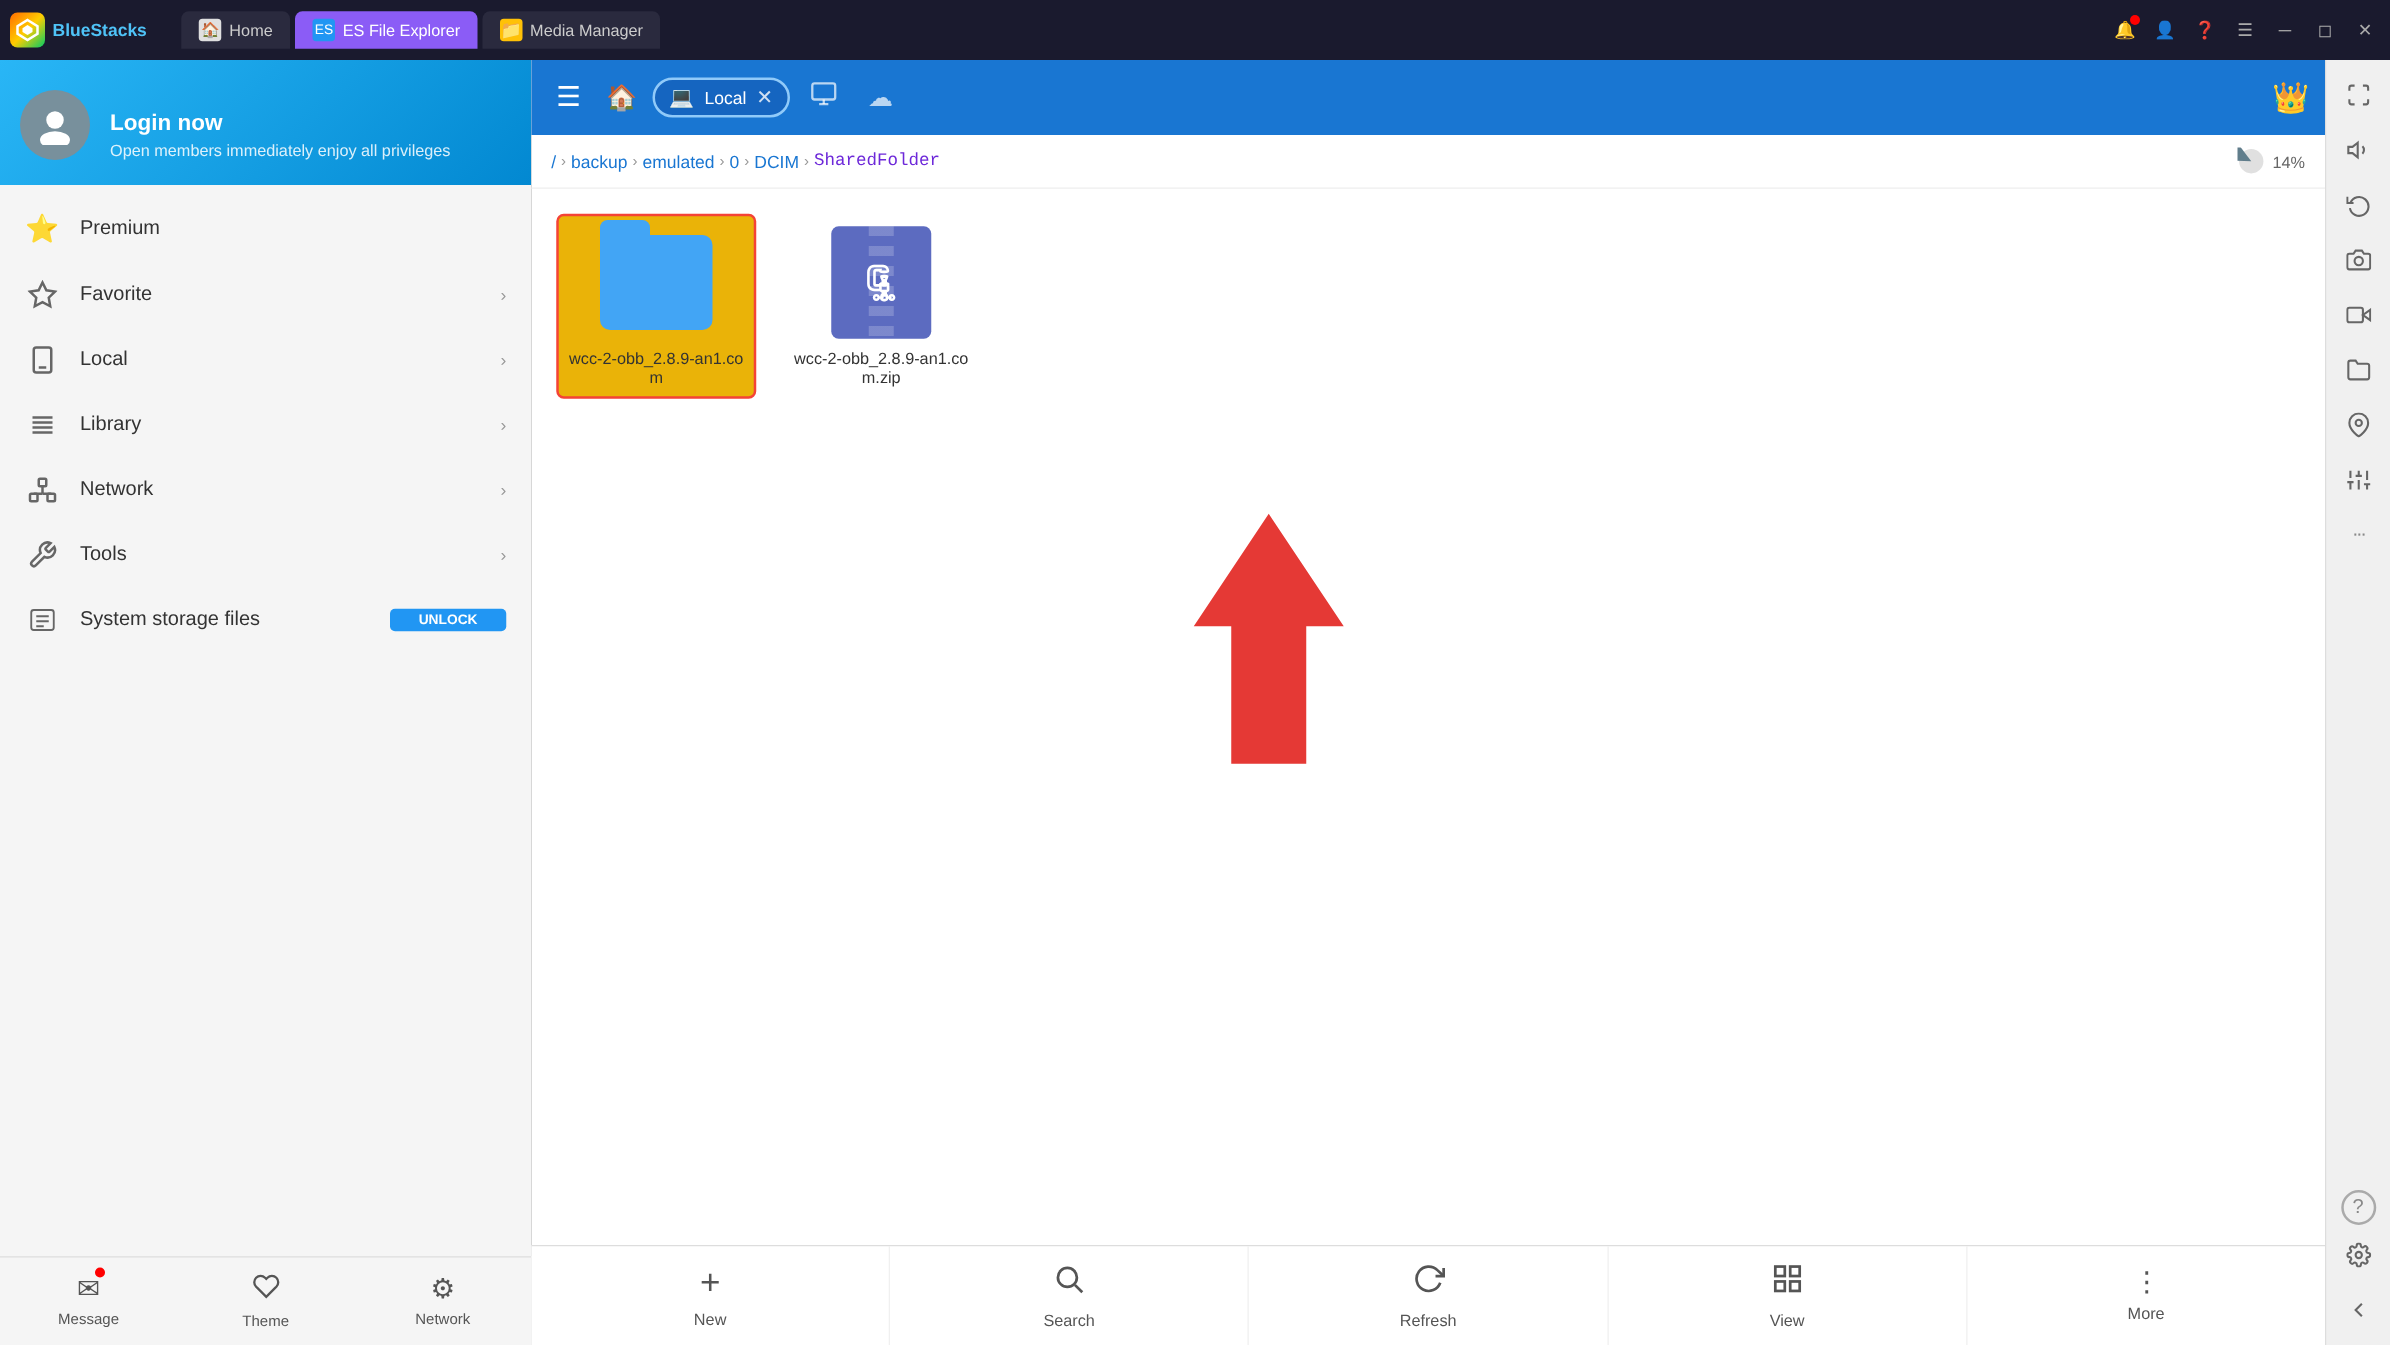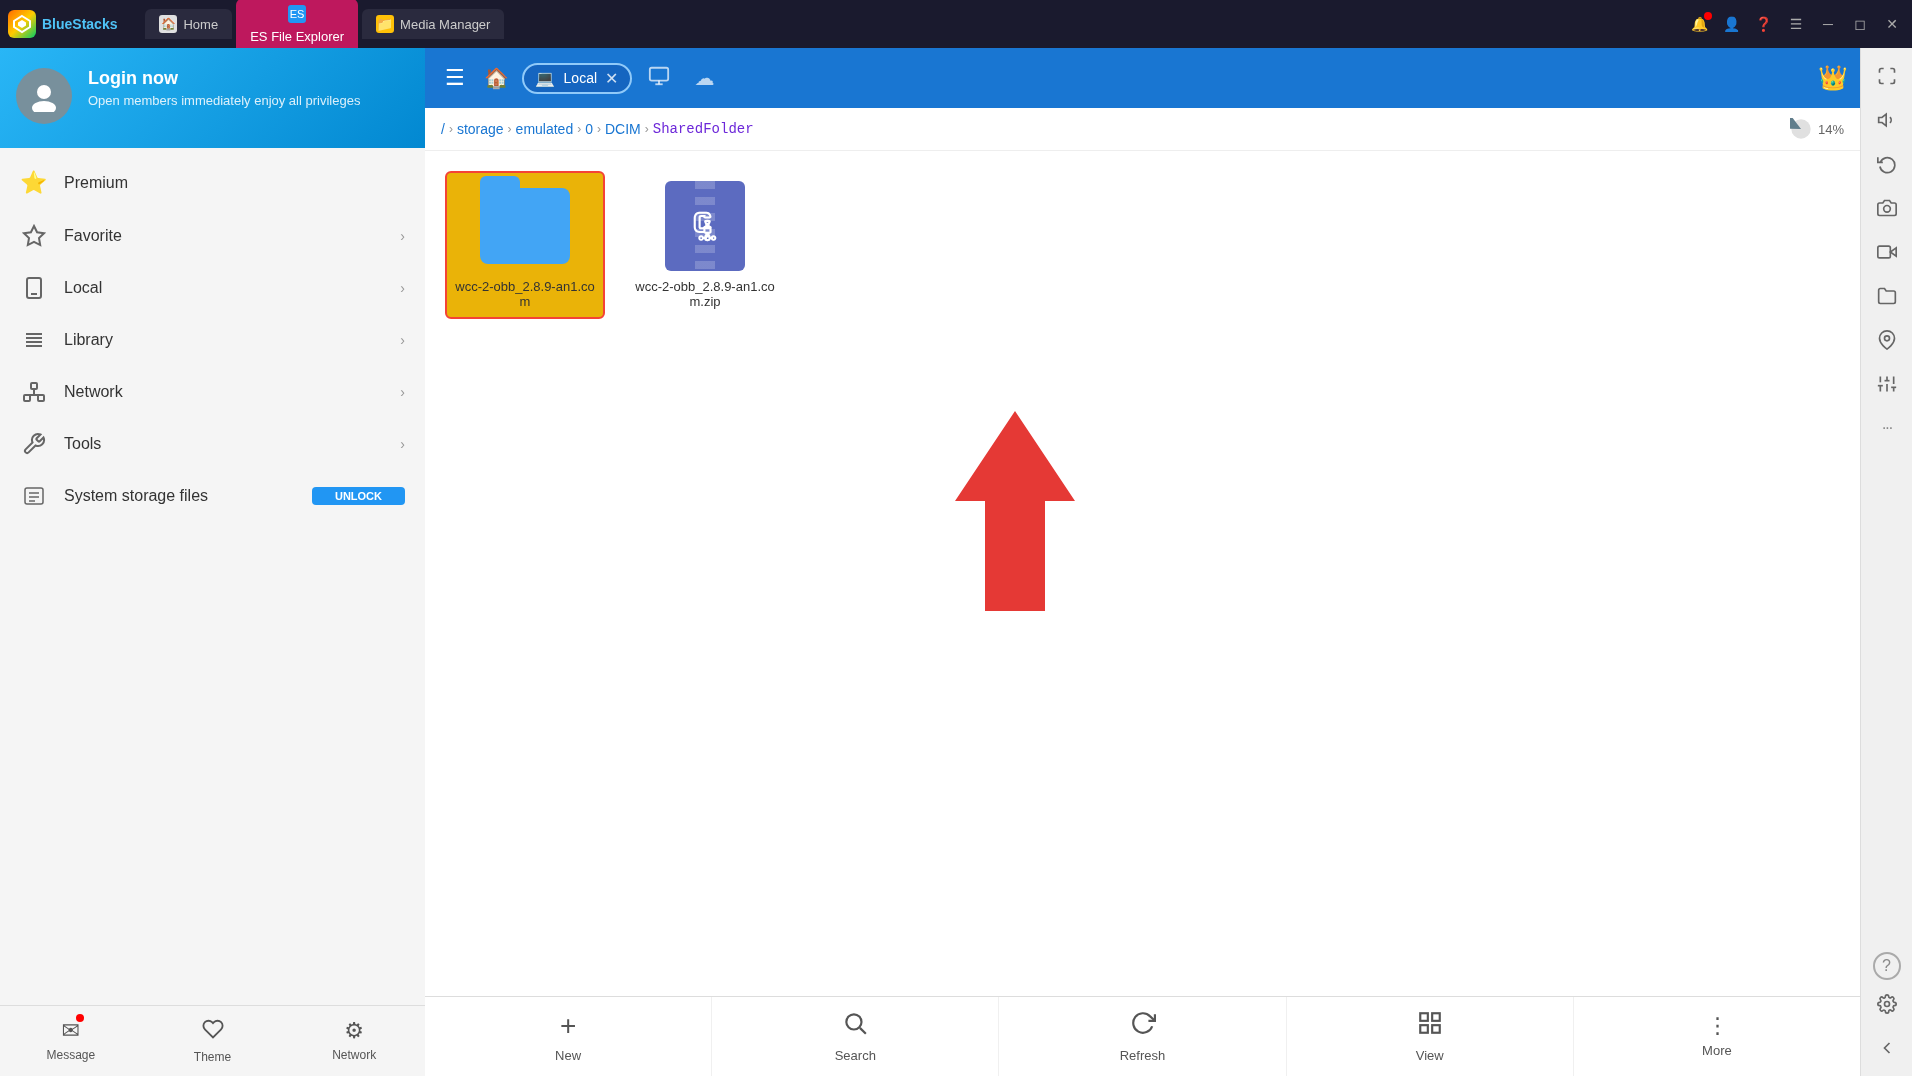--- a/index.html
+++ b/index.html
@@ -42,23 +42,22 @@
     .tab {
       display: flex; align-items: center; gap: 6px;
       padding: 6px 14px;
       border-radius: 6px 6px 0 0;
       cursor: pointer;
       font-size: 13px;
       color: #ccc;
       background: #2a2a3e;
     }
     .tab.active {
-      background: #be185d;
+      background: #8b5cf6;
       color: white;
-      flex-direction: column;
     }
     .tab-icon {
       width: 18px; height: 18px;
       border-radius: 3px;
     }
     .tab-home-icon { background: #e0e0e0; }
     .tab-es-icon { background: #2196F3; }
     .tab-mm-icon { background: #FFC107; }
 
     .title-bar-controls {
@@ -127,21 +126,21 @@
       width: 425px;
       background: #f5f5f5;
       display: flex;
       flex-direction: column;
       flex-shrink: 0;
     }
     .es-sidebar-header {
       background: linear-gradient(135deg, #29b6f6, #0288d1);
       padding: 20px 16px;
       display: flex;
-      align-items: flex-start;
+      align-items: flex-end;
       gap: 16px;
       min-height: 100px;
     }
     .avatar-circle {
       width: 56px; height: 56px;
       border-radius: 50%;
       background: #78909c;
       display: flex; align-items: center; justify-content: center;
       color: white; font-size: 24px;
       flex-shrink: 0;
@@ -592,21 +591,21 @@
             <line x1="12" y1="17" x2="12" y2="21"></line>
           </svg>
         </div>
         <div class="toolbar-tab3">☁</div>
         <div class="toolbar-crown">👑</div>
       </div>
 
       <div class="breadcrumb-bar">
         <span class="breadcrumb-item">/</span>
         <span class="breadcrumb-sep">›</span>
-        <span class="breadcrumb-item">storage</span>
+        <span class="breadcrumb-item">backup</span>
         <span class="breadcrumb-sep">›</span>
         <span class="breadcrumb-item">emulated</span>
         <span class="breadcrumb-sep">›</span>
         <span class="breadcrumb-item">0</span>
         <span class="breadcrumb-sep">›</span>
         <span class="breadcrumb-item">DCIM</span>
         <span class="breadcrumb-sep">›</span>
         <span class="breadcrumb-item current">SharedFolder</span>
         <div class="disk-usage">
           <svg class="pie-mini" viewBox="0 0 36 36">

